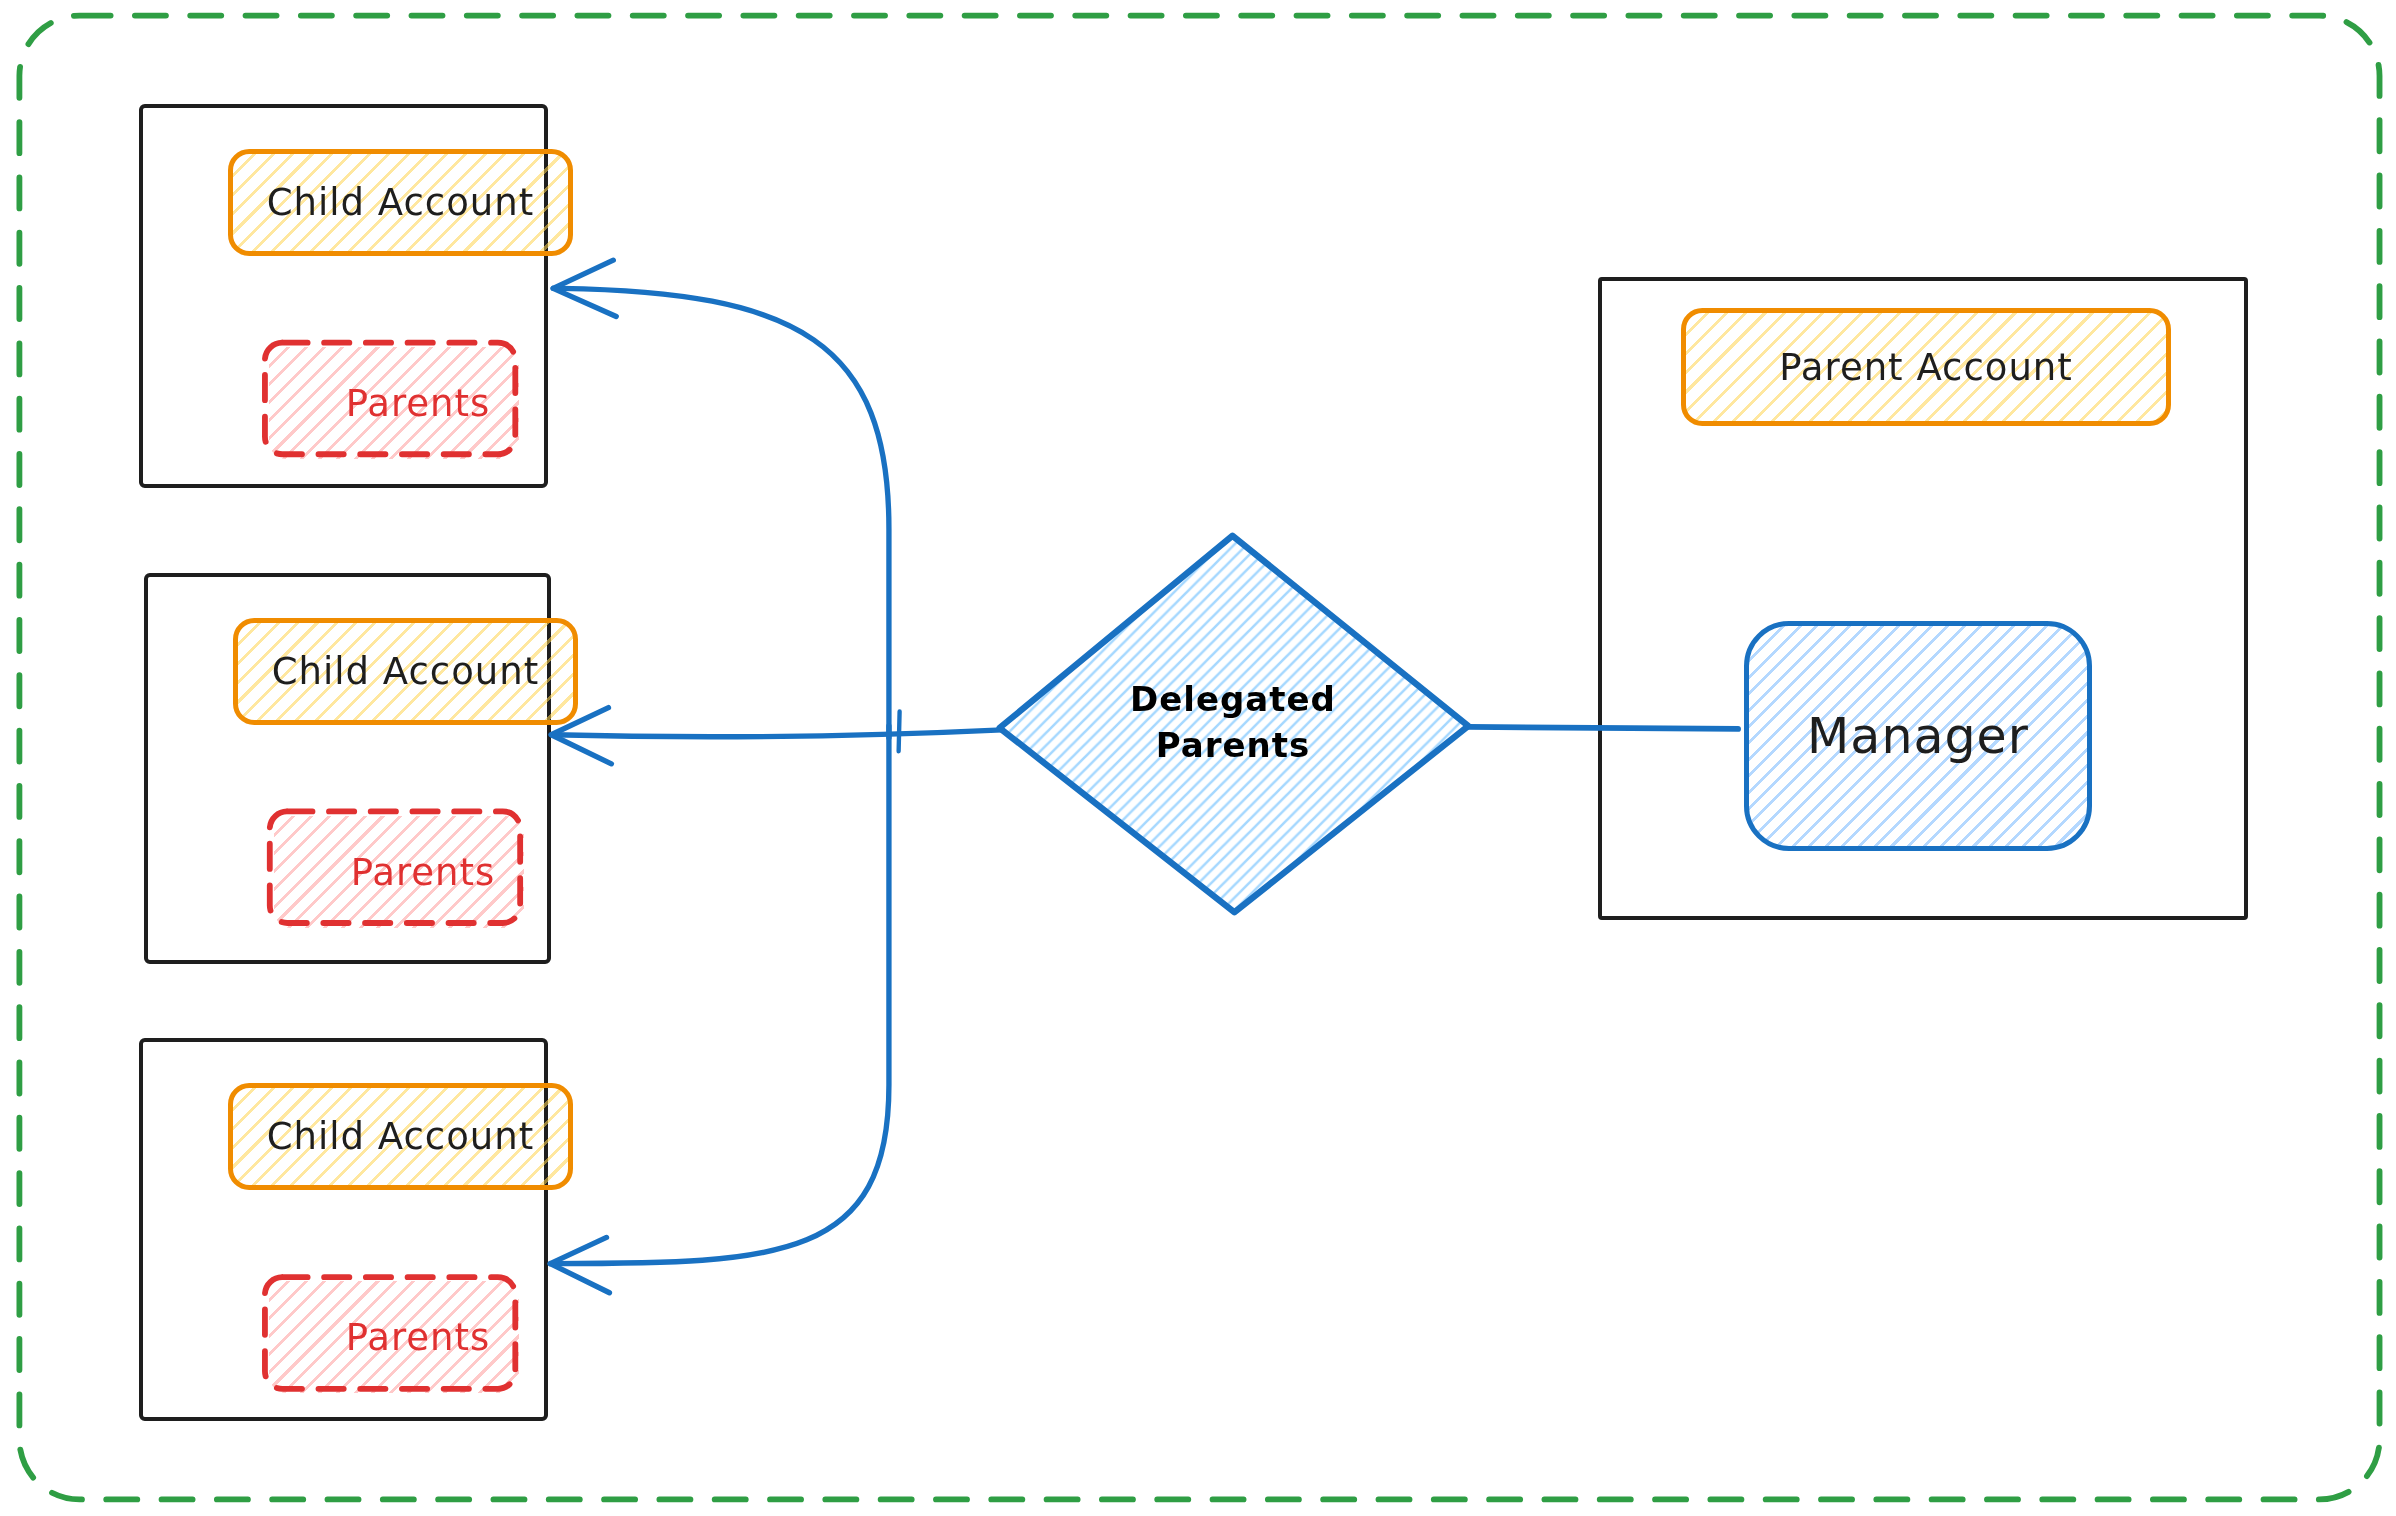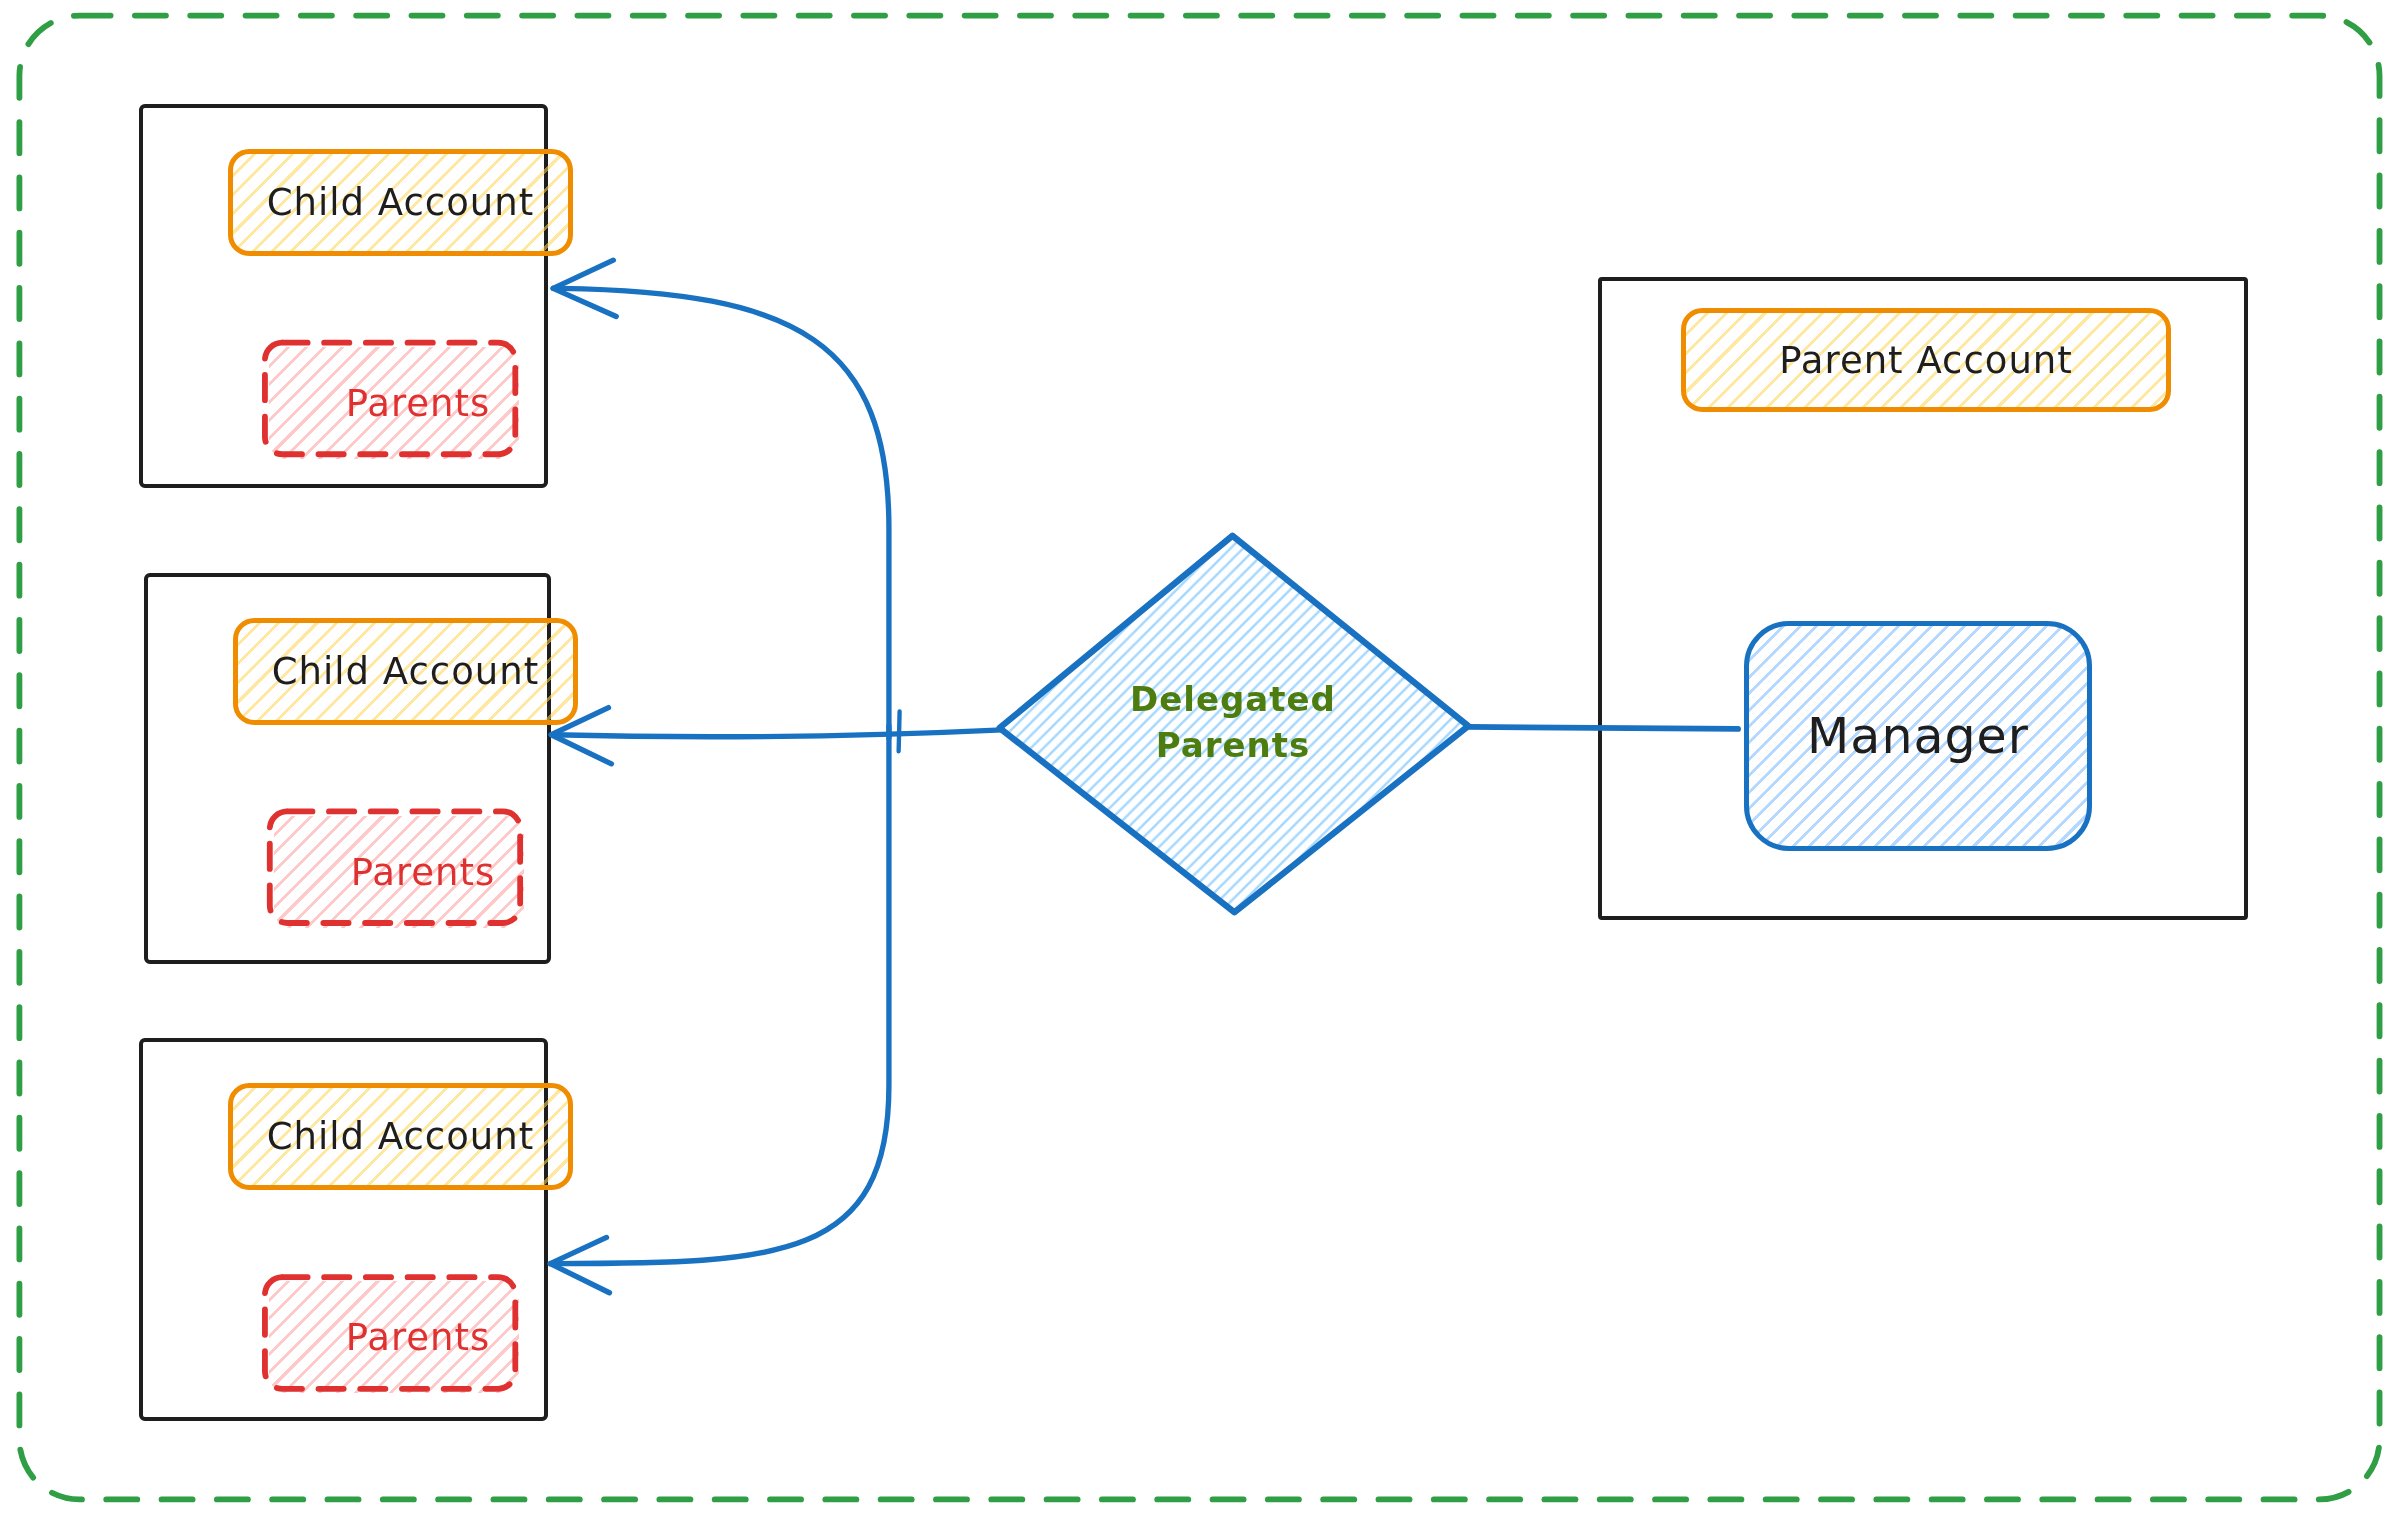--- a/index.html
+++ b/index.html
@@ -76,21 +76,21 @@
   
   #child-box-1 { left: 139px; top: 104px;  width: 409px; height: 384px; }
   #child-box-2 { left: 144px; top: 573px;  width: 407px; height: 391px; }
   #child-box-3 { left: 139px; top: 1038px; width: 409px; height: 383px; }
 
   .child-title { left: 37px; top: 41px; width: 345px; height: 107px; margin-left: 48px; }
   .child-parents { left: 126px; top: 239px; width: 250px; height: 112px; }
 
   
   #parent-box { left: 1598px; top: 277px; width: 650px; height: 643px; border-radius: 3.9px; }
-  #parent-title { left: 79px; top: 27px; width: 490px; height: 104px; }
+  #parent-title { left: 79px; top: 27px; width: 490px; height: 118px; }
   #manager-box { left: 142px; top: 340px; width: 348px; height: 230px; }
 
   
   #overlay {
     position: absolute;
     left: 0; top: 0;
     width: 2397px; height: 1517px;
     z-index: 5;
     pointer-events: none;
   }
@@ -100,21 +100,21 @@
     position: absolute;
     left: 1034px;
     top: 677px;
     width: 398px;
     z-index: 6;
     text-align: center;
     font-size: 34px;
     font-weight: 600;
     letter-spacing: 1px;
     line-height: 1.35;
-    color: #4d7c0f;
+    color: #000000;
   }
   #diamond-label .line { display: block; }
 </style>
 </head>
 <body>
 
 <div class="stage">
 
   <div class="sketch-box" id="child-box-1">
     <div class="account-chip child-title">

